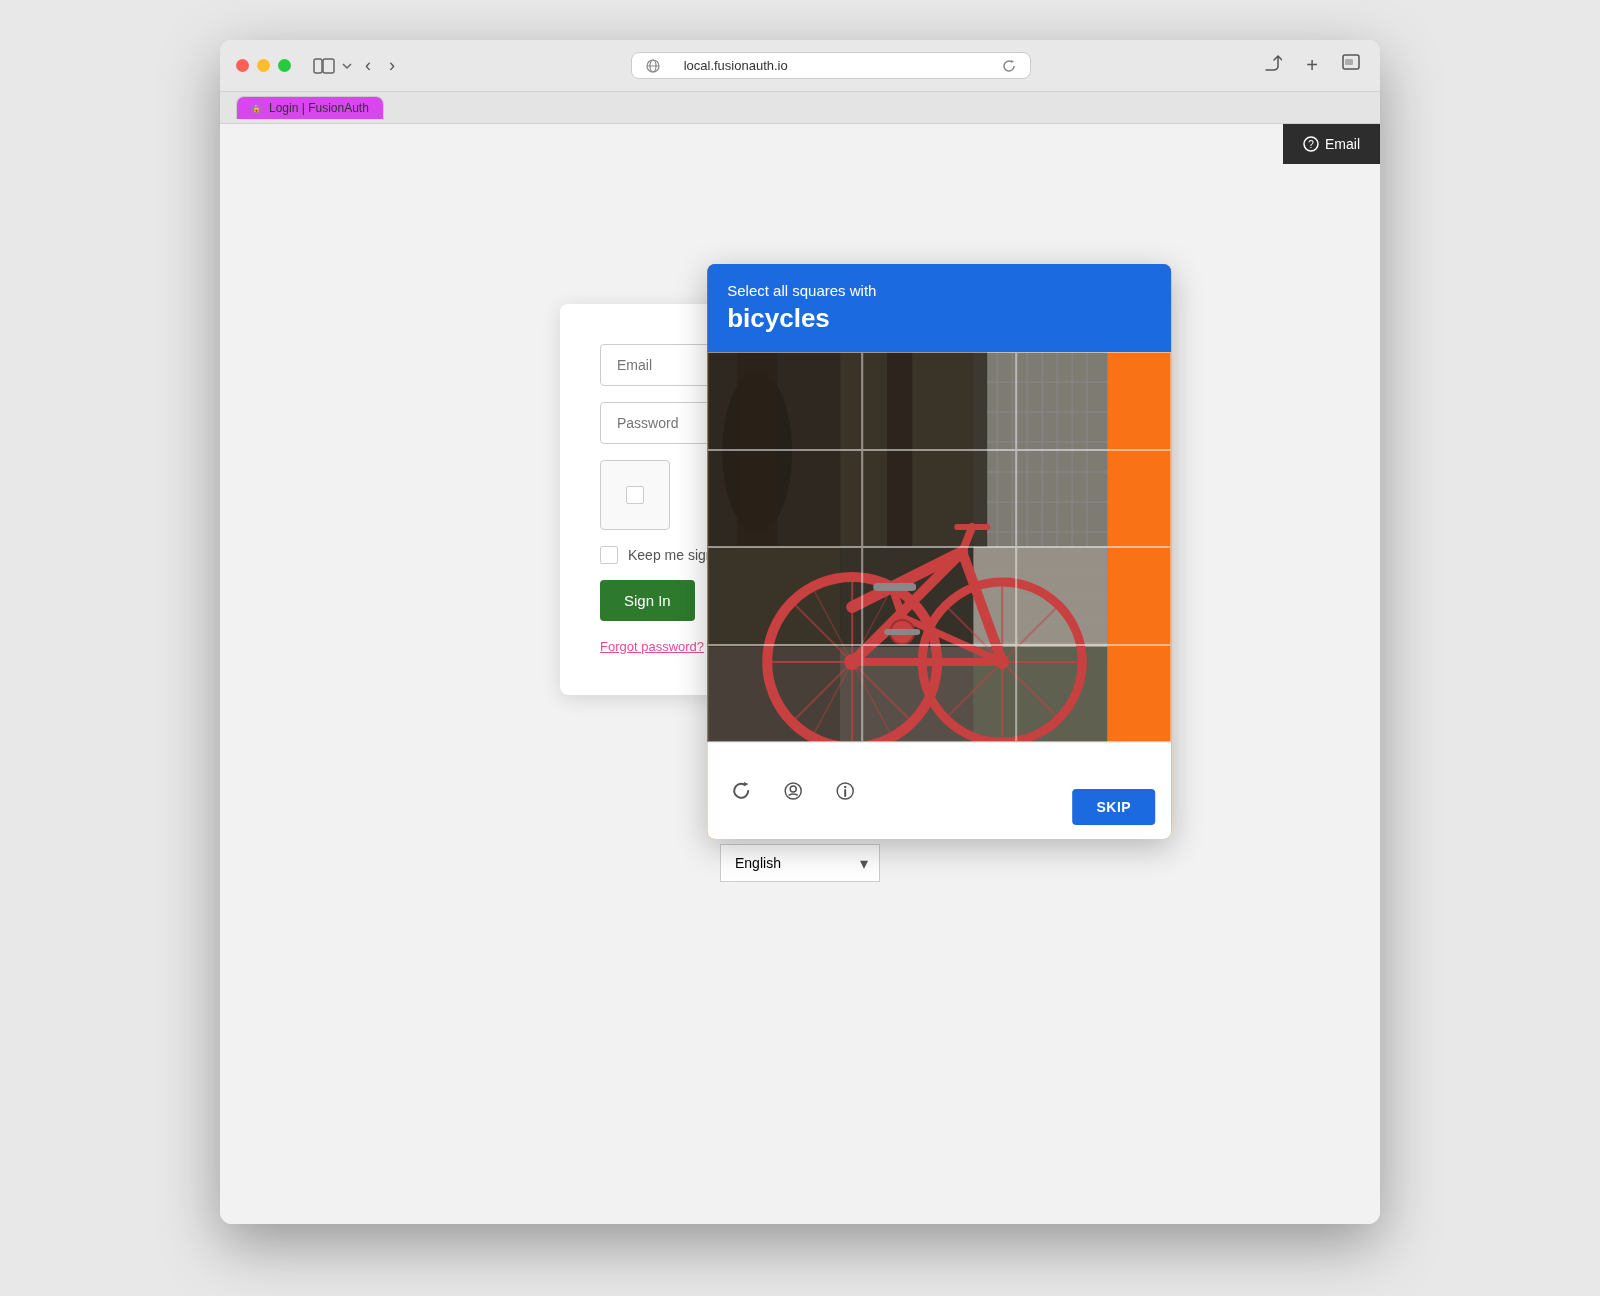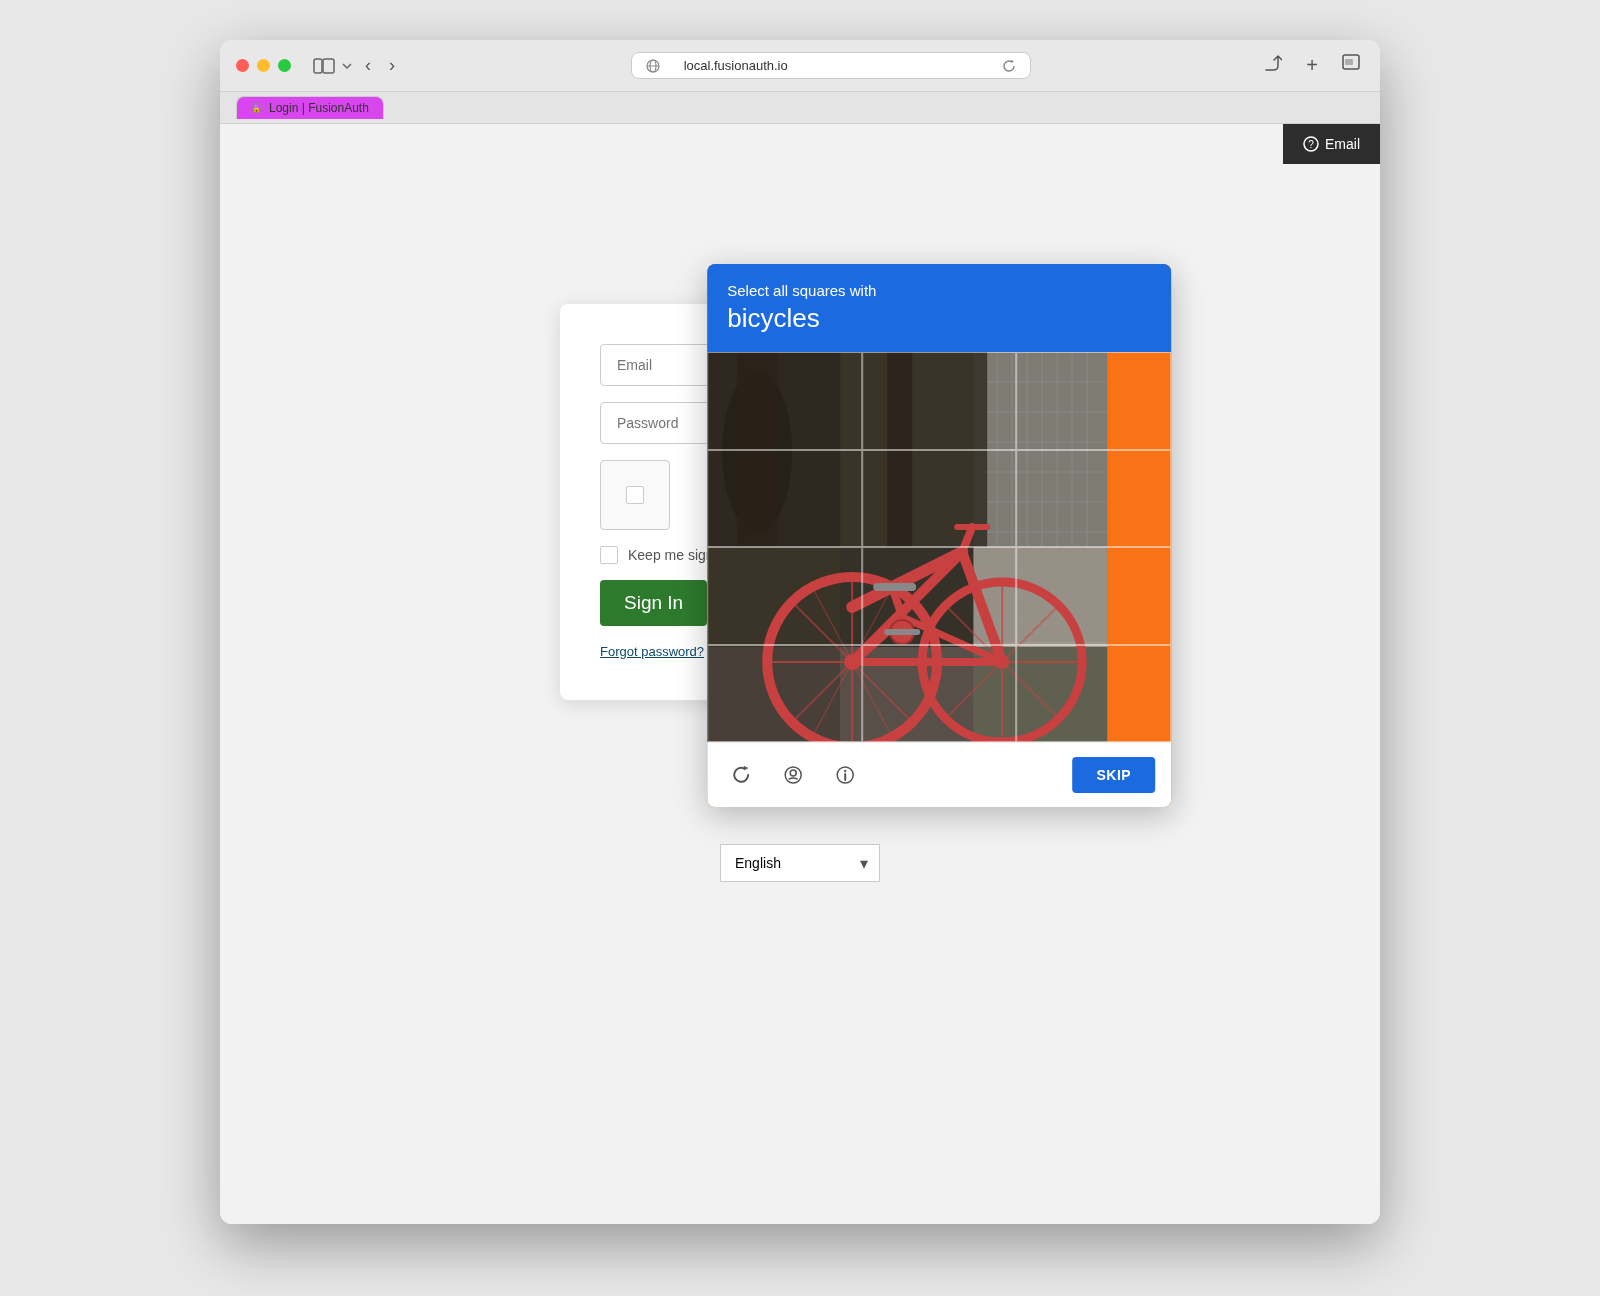--- a/index.html
+++ b/index.html
@@ -196,28 +196,28 @@
       margin-bottom: 16px;
       background: #f9f9f9;
     }
 
     .submit-btn {
       background: #2d7a2d;
       color: white;
       border: none;
       padding: 12px 24px;
       border-radius: 4px;
-      font-size: 19px;
+      font-size: 15px;
       cursor: pointer;
       margin-bottom: 16px;
     }
 
     .forgot-link {
       font-size: 13px;
-      color: #0c4a6e;
+      color: #ec4899;
       text-decoration: underline;
       cursor: pointer;
     }
 
     
     .language-selector-container {
       position: absolute;
       top: 720px;
       left: 50%;
       transform: translateX(-50%);
@@ -271,21 +271,21 @@
     }
 
     .captcha-instruction {
       font-size: 15px;
       margin-bottom: 4px;
       font-weight: 400;
     }
 
     .captcha-subject {
       font-size: 26px;
-      font-weight: 400;
+      font-weight: 700;
     }
 
     .captcha-grid-overlay {
       position: absolute;
       top: 0; left: 0; right: 0; bottom: 0;
       display: grid;
       grid-template-columns: repeat(3, 1fr);
       grid-template-rows: repeat(4, 1fr);
     }
 
@@ -323,20 +323,21 @@
       margin-left: auto;
       background: #1c6ae0;
       color: white;
       border: none;
       padding: 10px 24px;
       font-size: 14px;
       font-weight: 600;
       border-radius: 4px;
       cursor: pointer;
       letter-spacing: 0.5px;
+      margin-top: 32px;
     }
 
     
     .grid-bg {
       position: relative;
       width: 100%;
       height: 390px;
       overflow: hidden;
     }
   </style>

